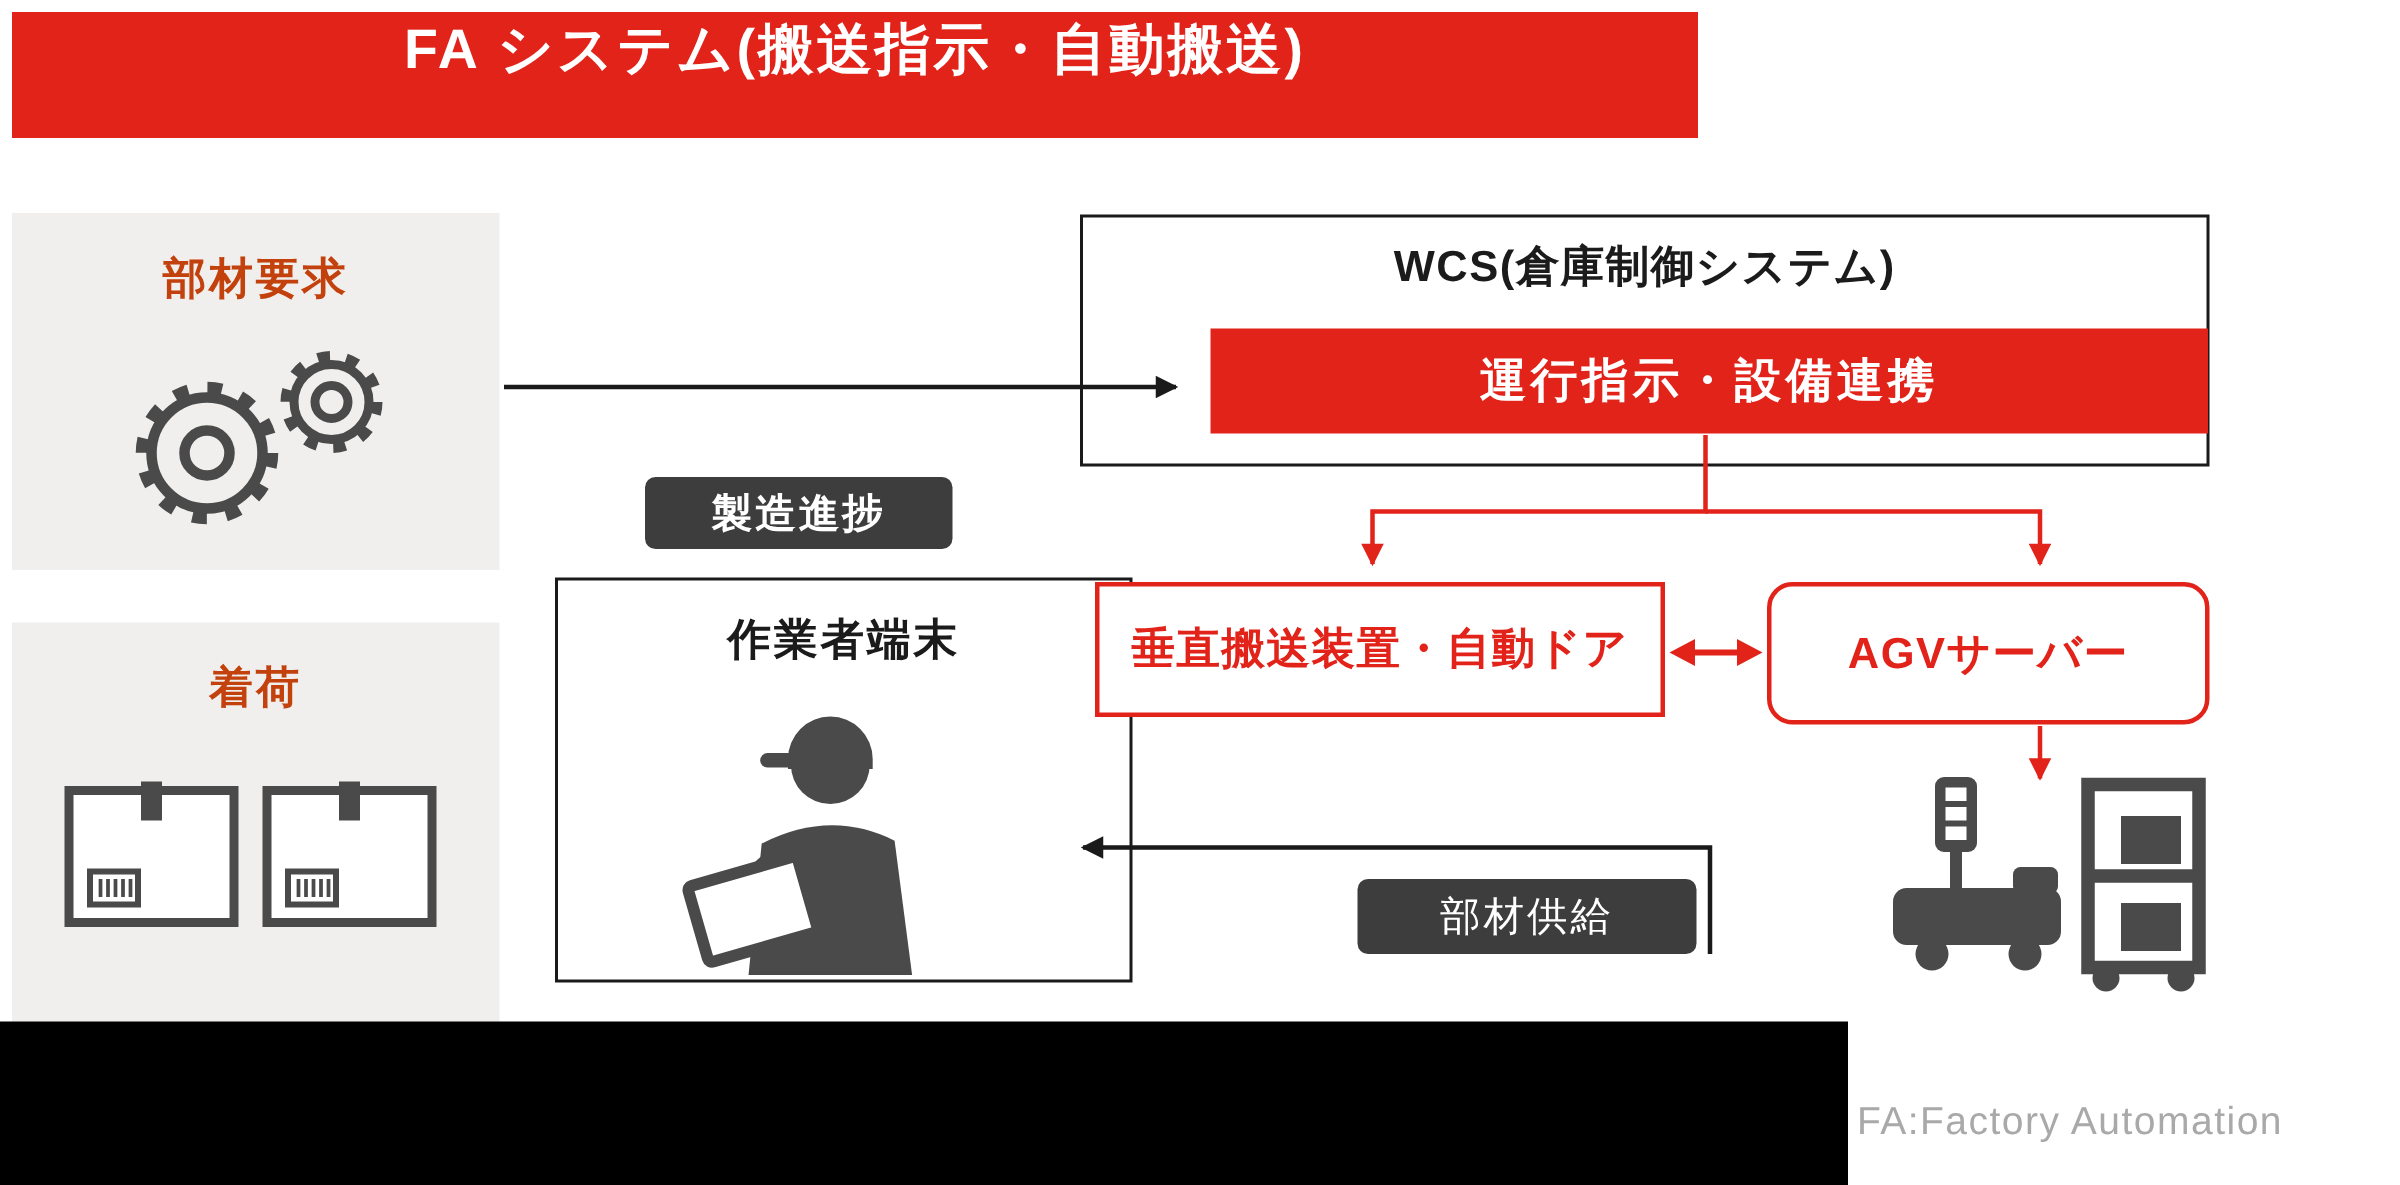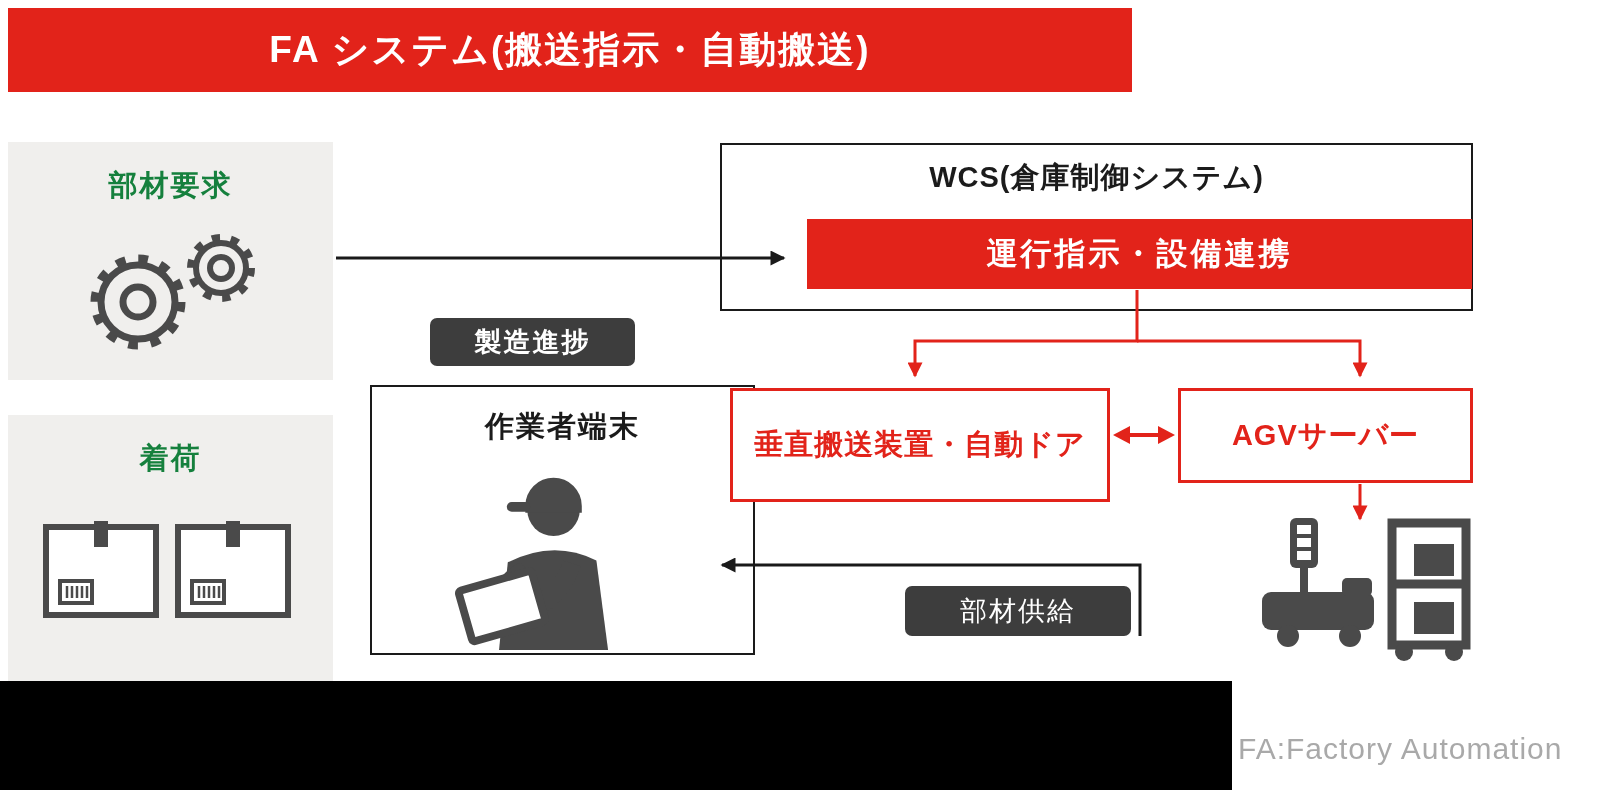--- a/index.html
+++ b/index.html
@@ -6,30 +6,30 @@
   html,body { background:#ffffff; }
   #canvas {
     position:relative; width:1600px; height:790px; background:#ffffff;
     font-family:"Liberation Sans","DejaVu Sans",sans-serif; overflow:hidden;
   }
   .abs { position:absolute; }
 
   
   .banner {
     left:8px; top:8px; width:1124px; height:84px; background:#e2231a;
-    display:flex; align-items:center; justify-content:center;
+    display:flex; align-items:flex-start; justify-content:center;
   }
   .banner span { color:#ffffff; font-size:37px; font-weight:bold; letter-spacing:2px; }
 
   
   .gray-box { background:#f0efed; }
   #parts-request-box { left:8px; top:142px; width:325px; height:238px; }
   #arrival-box       { left:8px; top:415px; width:325px; height:300px; }
   .gray-box .box-title {
-    padding-top:24px; text-align:center; font-size:29px; font-weight:bold; color:#15803d;
+    padding-top:24px; text-align:center; font-size:29px; font-weight:bold; color:#c2410c;
     letter-spacing:2px;
   }
   .gray-box svg { position:absolute; left:0; top:0; }
 
   
   #wcs-box {
     left:720px; top:143px; width:753px; height:168px; background:#ffffff;
     border:2px solid #1a1a1a;
   }
   #wcs-box .box-title {
@@ -41,22 +41,22 @@
     display:flex; align-items:center; justify-content:center;
   }
   .red-bar span { color:#ffffff; font-size:31px; font-weight:bold; letter-spacing:3px; }
 
   
   .red-node {
     background:#ffffff; border:3px solid #e2231a;
     display:flex; align-items:center; justify-content:center;
   }
   .red-node span { color:#e2231a; font-size:29px; font-weight:bold; letter-spacing:1px; }
-  #vertical-transport-box { left:730px; top:388px; width:380px; height:114px; }
-  #agv-server-box        { left:1178px; top:388px; width:295px; height:95px; }
+  #vertical-transport-box { left:730px; top:388px; width:380px; height:90px; }
+  #agv-server-box        { left:1178px; top:388px; width:295px; height:95px;border-radius:17px; }
 
   
   #worker-box {
     left:370px; top:385px; width:385px; height:270px; background:#ffffff;
     border:2px solid #1a1a1a;
   }
   #worker-box .box-title {
     padding-top:20px; text-align:center; font-size:29px; font-weight:bold; color:#1b1b1b;
     letter-spacing:2px;
   }
@@ -69,21 +69,21 @@
   }
   .dark-badge span { color:#ffffff; font-size:27px; letter-spacing:2px; }
   #badge-progress { left:430px; top:318px; width:205px; height:48px;font-weight:bold; }
   #badge-supply   { left:905px; top:586px; width:226px; height:50px; }
 
   
   #agv-icon { left:1262px; top:518px; }
 
   
   .black-strip { left:0; top:681px; width:1232px; height:109px; background:#000000; }
-  .footnote { left:1238px; top:732px; font-size:30px; color:#a9a9a9; letter-spacing:1px; white-space:nowrap; }
+  .footnote { left:1238px; top:732px; font-size:26px; color:#a9a9a9; letter-spacing:1px; white-space:nowrap; }
 
   
   .overlay { position:absolute; left:0; top:0; z-index:5; pointer-events:none; }
 </style>
 </head>
 <body>
 
 <div id="canvas">
 
   <svg class="overlay" width="1600" height="790">

